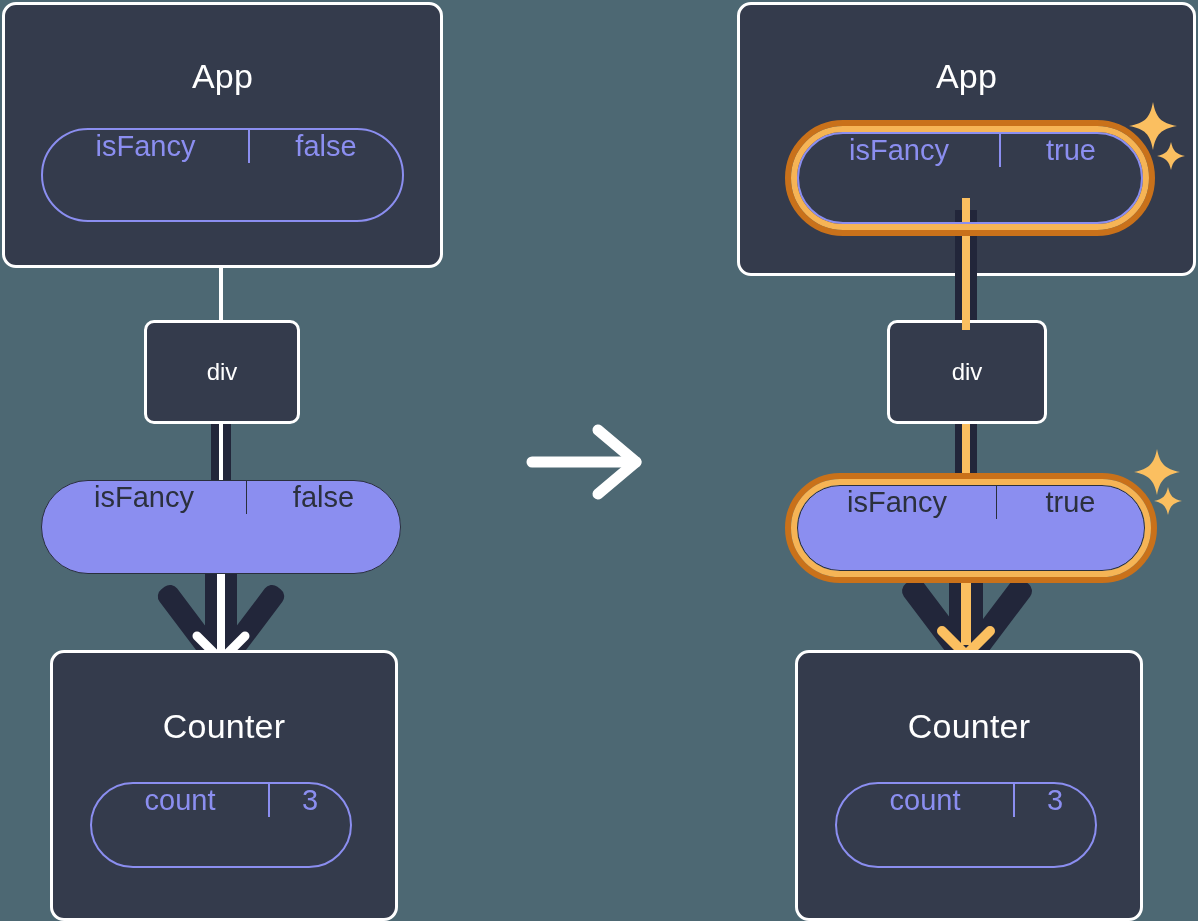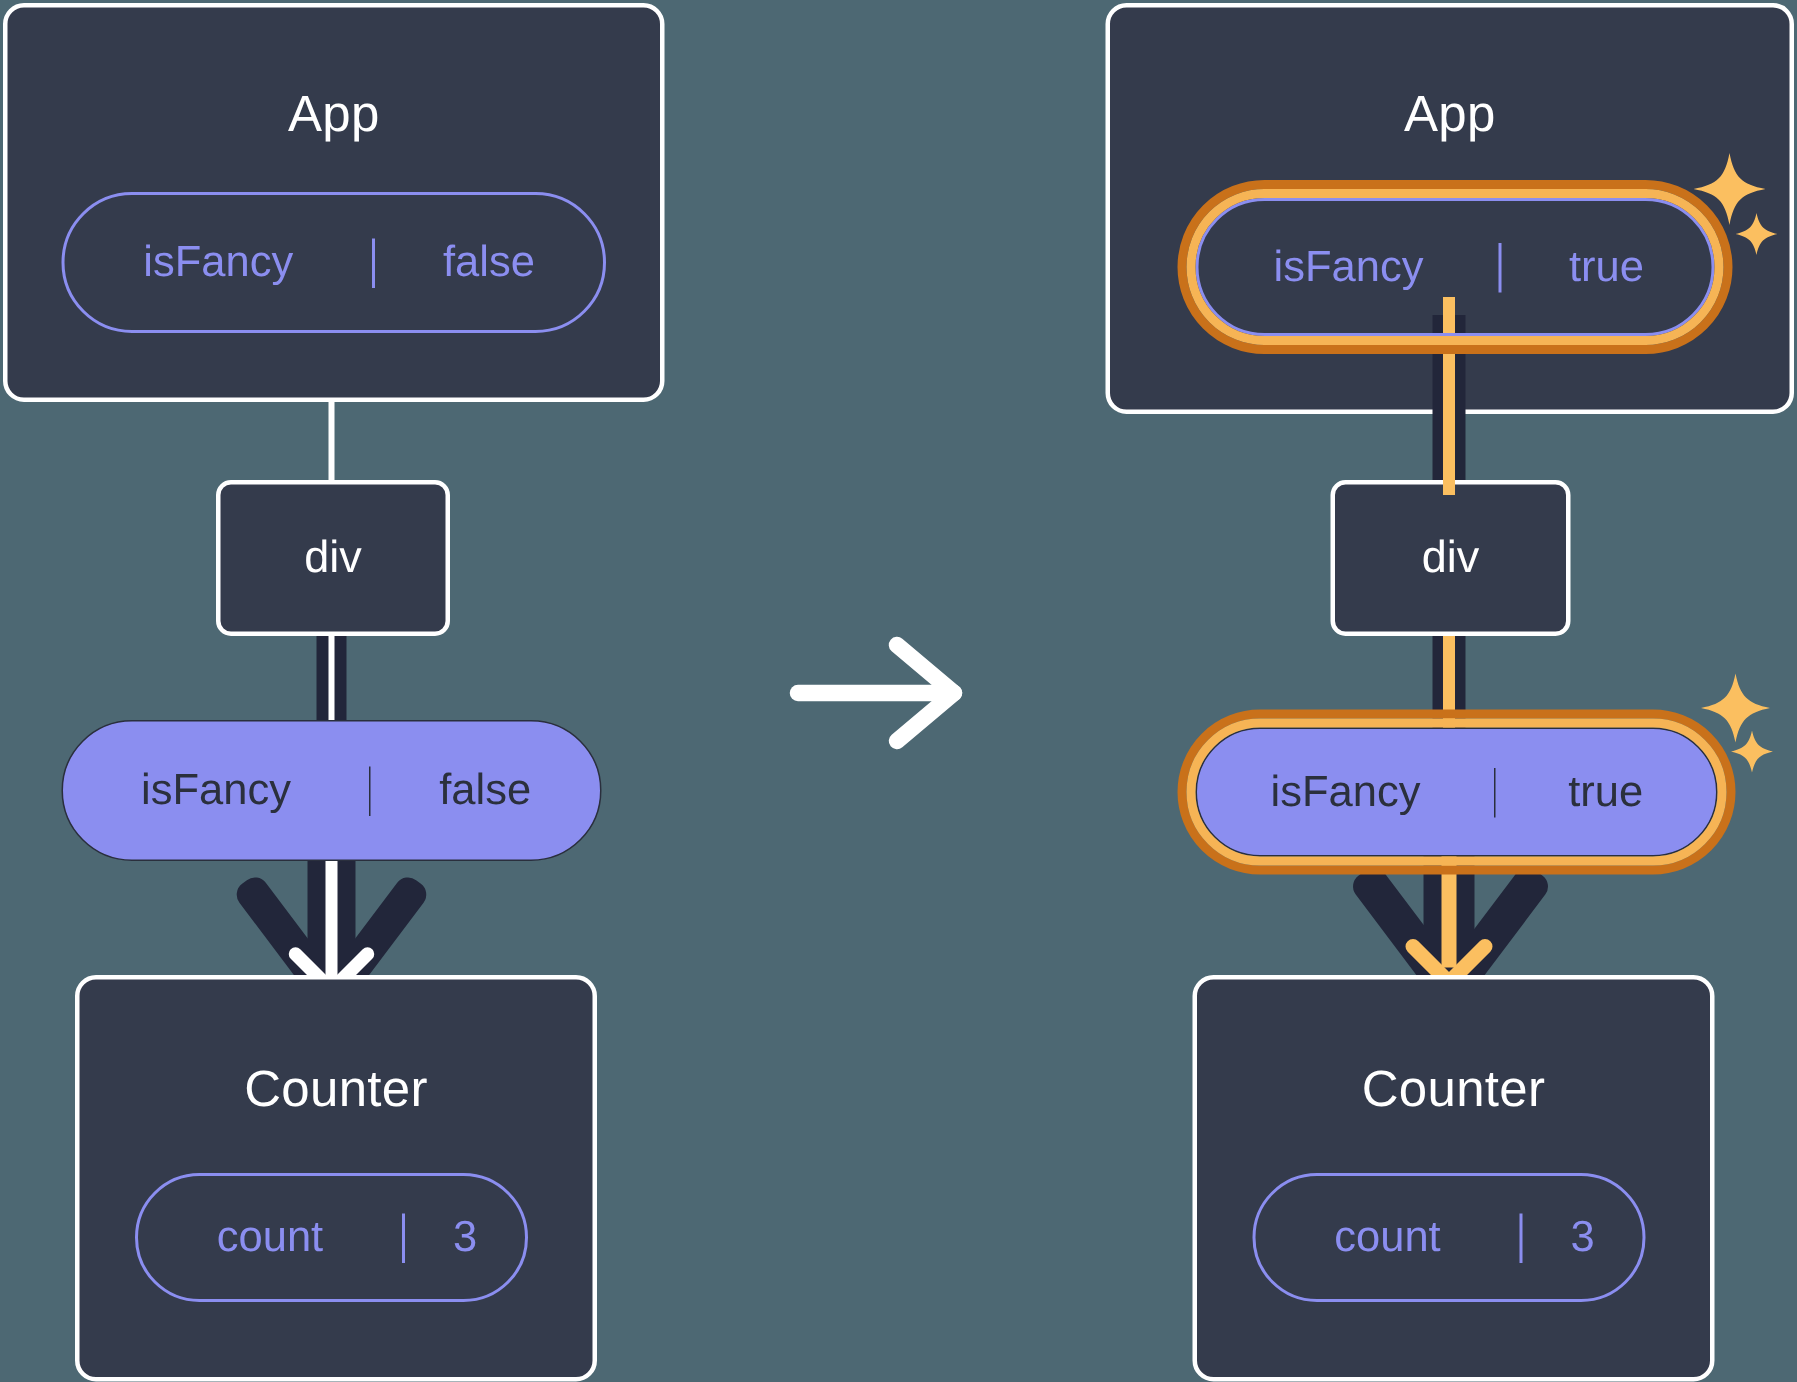--- a/index.html
+++ b/index.html
@@ -33,30 +33,30 @@
     font-weight:400;
     letter-spacing:.2px;
   }
   .div-box{
     position:absolute;
     background:#343b4c;
     border:3px solid #ffffff;
     border-radius:10px;
     box-sizing:border-box;
     display:flex;align-items:center;justify-content:center;
-    color:#ffffff;font-size:30px;
+    color:#ffffff;font-size:24px;
     z-index:7;
   }
 
   
   .pill{
     position:absolute;
     box-sizing:border-box;
     display:flex;
-    align-items:center;
+    align-items:flex-start;
     border-radius:999px;
     z-index:8;
   }
   .pill .cell{
     display:flex;align-items:center;justify-content:center;
     box-sizing:border-box;
     white-space:nowrap;
   }
   .pill .cell.k{flex:1 1 auto;}
   .pill .cell.v{flex:0 0 auto;}

